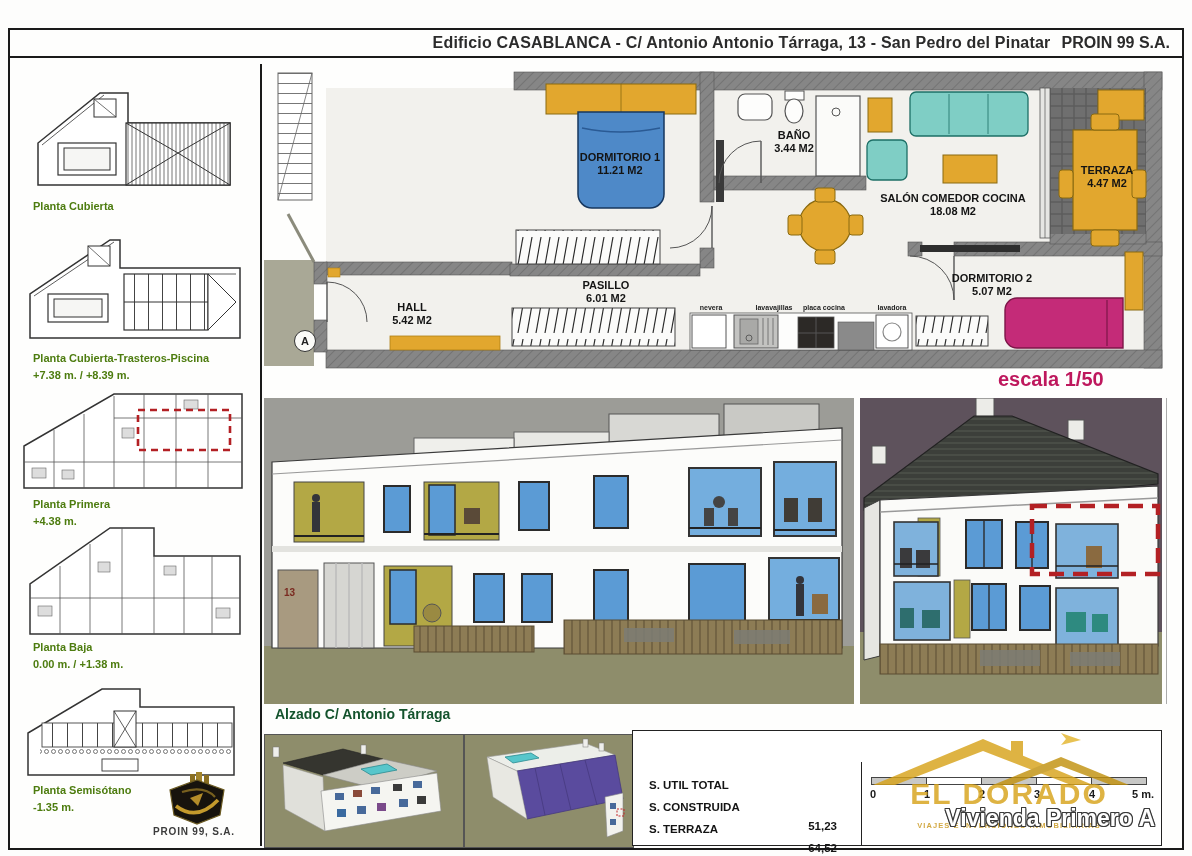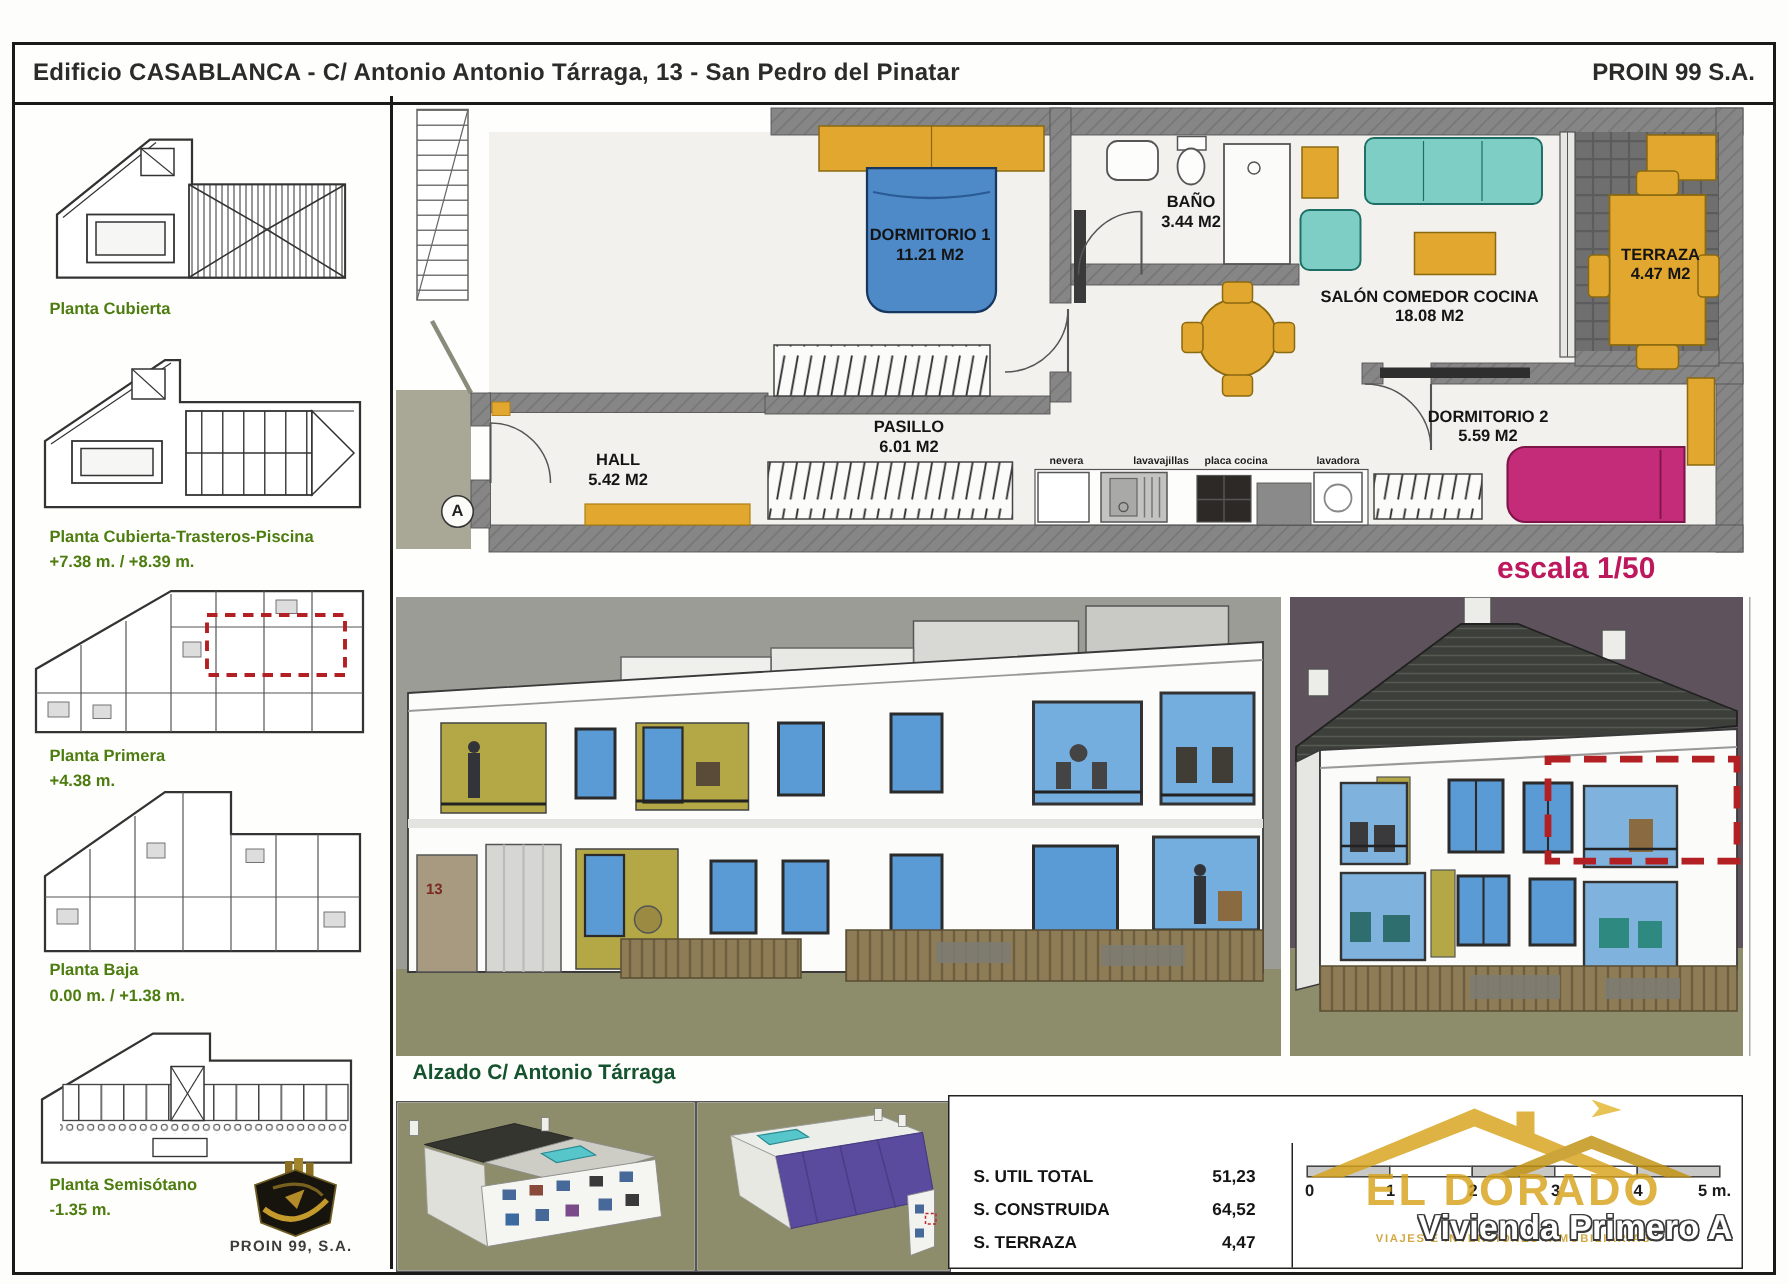--- a/index.html
+++ b/index.html
@@ -1,35 +1,35 @@
 <!DOCTYPE html>
 <html><head>
 <meta charset="utf-8">
 <style>
   html,body{margin:0;padding:0;background:#fff;}
   .page{position:relative;width:1192px;height:856px;background:#fdfdfc;font-family:"Liberation Sans","DejaVu Sans",sans-serif;overflow:hidden;}
   .abs{position:absolute;}
   .frame{position:absolute;left:8px;top:28px;width:1172px;height:818px;border:2px solid #1a1a1a;background:#fefefd;}
-  .header{position:absolute;left:0;top:0;width:100%;height:40px;border-bottom:2px solid #1a1a1a;display:flex;align-items:center;justify-content:space-between;box-sizing:border-box;padding:0 12px;}
+  .header{position:absolute;left:0;top:0;width:100%;height:28px;border-bottom:2px solid #1a1a1a;display:flex;align-items:center;justify-content:flex-end;box-sizing:border-box;padding:0 12px;gap:11px;}
   .header-title{font-size:16px;font-weight:bold;color:#2b2b2b;letter-spacing:.2px;}
   .header-company{font-size:16px;font-weight:bold;color:#2b2b2b;}
   .sidebar{position:absolute;left:0;top:34px;width:252px;height:782px;border-right:2px solid #1a1a1a;box-sizing:border-box;}
   .side-label{position:absolute;left:23px;font-weight:bold;font-size:11px;color:#4d7c0f;white-space:nowrap;}
   .room-label{position:absolute;transform:translate(-50%,-50%);text-align:center;font-weight:bold;color:#141414;line-height:1.18;white-space:nowrap;z-index:5;}
   .room-name,.room-area{font-size:11px;}
   .appliance{position:absolute;transform:translateX(-50%);font-size:7px;font-weight:bold;color:#1c1c1c;white-space:nowrap;z-index:5;}
   .marker-a{position:absolute;width:20px;height:20px;border:1.6px solid #333;border-radius:50%;background:#fbfbf8;color:#222;font-size:11px;font-weight:bold;display:flex;align-items:center;justify-content:center;z-index:6;}
   .escala{position:absolute;font-size:20px;font-weight:bold;color:#be185d;text-align:left;z-index:6;}
   .alzado-label{position:absolute;font-weight:bold;font-size:14px;color:#14532d;white-space:nowrap;}
   .outline-text{color:#fff;font-weight:bold;text-shadow:-1px 0 #3a3a3a,1px 0 #3a3a3a,0 -1px #3a3a3a,0 1px #3a3a3a,-1px -1px #3a3a3a,1px 1px #3a3a3a,1px -1px #3a3a3a,-1px 1px #3a3a3a;}
   .summary{position:absolute;left:622px;top:700px;width:530px;height:116px;border:1.5px solid #222;background:#fff;box-sizing:border-box;}
   .summary-title{position:absolute;left:0;top:0;width:100%;height:31px;border-bottom:1.5px solid #222;display:flex;align-items:center;justify-content:center;font-size:20px;letter-spacing:.5px;box-sizing:border-box;z-index:1;}
   .sum-divider{position:absolute;left:228px;top:31px;width:0;height:83px;border-left:1.5px solid #222;z-index:1;}
   .sum-row-label{position:absolute;left:16px;font-size:11.5px;font-weight:bold;color:#141414;z-index:1;}
-  .sum-row-value{position:absolute;left:140px;width:64px;text-align:right;font-size:11.5px;font-weight:bold;color:#141414;z-index:1;}
+  .sum-row-value{position:absolute;left:140px;width:64px;text-align:right;font-size:11.5px;font-weight:bold;color:#141414;z-index:1;margin-top:41px;}
   .scalebar{position:absolute;left:238px;top:46px;width:280px;height:26px;z-index:1;}
   .sb-seg{position:absolute;top:0;height:8px;width:56px;border:1px solid #444;box-sizing:border-box;}
   .sb-tick{position:absolute;top:11px;transform:translateX(-50%);font-size:11px;font-weight:bold;color:#1a1a1a;white-space:nowrap;}
   .watermark{position:absolute;left:222px;top:0;width:308px;height:116px;opacity:.82;z-index:2;pointer-events:none;}
   .wm-name{position:absolute;left:0;top:46px;width:100%;text-align:center;font-size:30px;font-weight:bold;color:#D7A31A;letter-spacing:2px;}
   .wm-tag{position:absolute;left:0;top:90px;width:100%;text-align:center;font-size:7.5px;font-weight:bold;color:#c9971c;letter-spacing:1.1px;}
   .unit-label{position:absolute;left:270px;top:74px;width:252px;text-align:right;font-size:23px;z-index:3;}
   .proin-text{position:absolute;left:128px;top:762px;width:112px;text-align:center;font-size:10px;font-weight:bold;letter-spacing:.8px;color:#3c3c3c;}
 </style>
 </head>
@@ -281,21 +281,21 @@
     <div class="room-label" style="left:689px;top:141px">
       <div class="room-name">SALÓN COMEDOR COCINA</div>
       <div class="room-area">18.08 M2</div>
     </div>
     <div class="room-label" style="left:843px;top:113px">
       <div class="room-name">TERRAZA</div>
       <div class="room-area">4.47 M2</div>
     </div>
     <div class="room-label" style="left:728px;top:221px">
       <div class="room-name">DORMITORIO 2</div>
-      <div class="room-area">5.59 M2</div>
+      <div class="room-area">5.07 M2</div>
     </div>
     <div class="room-label" style="left:342px;top:228px">
       <div class="room-name">PASILLO</div>
       <div class="room-area">6.01 M2</div>
     </div>
     <div class="room-label" style="left:148px;top:250px">
       <div class="room-name">HALL</div>
       <div class="room-area">5.42 M2</div>
     </div>
 

